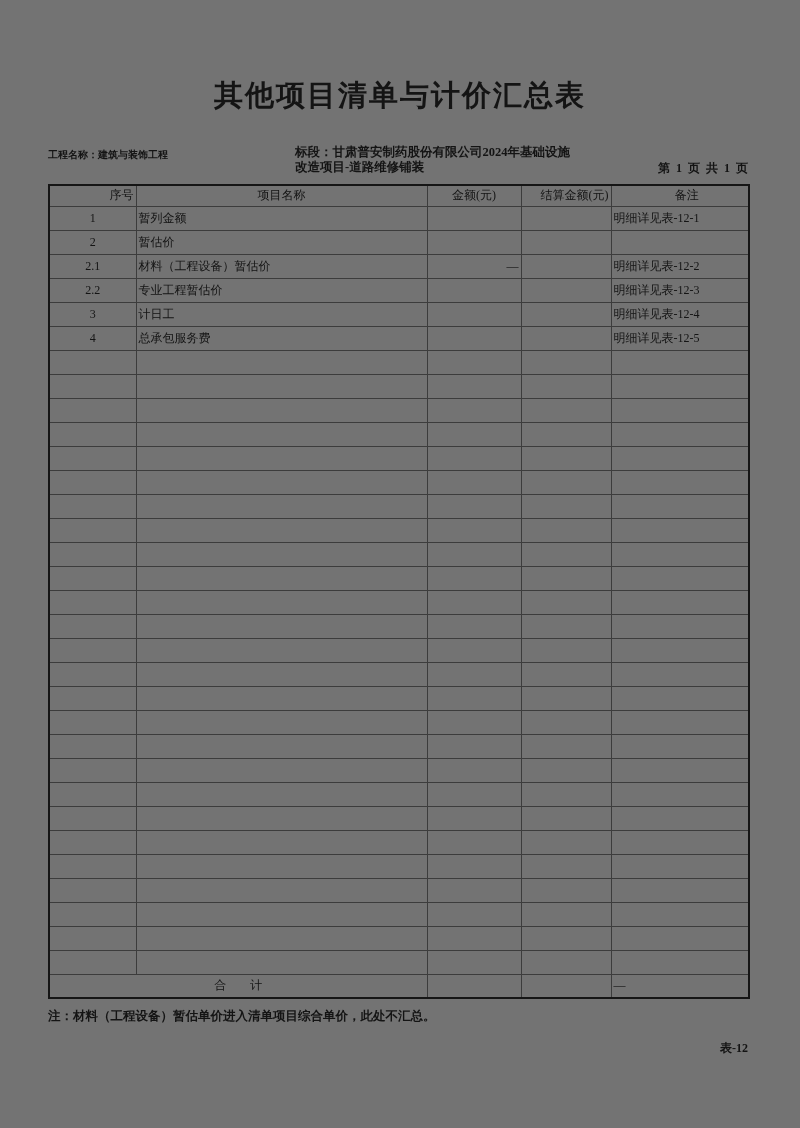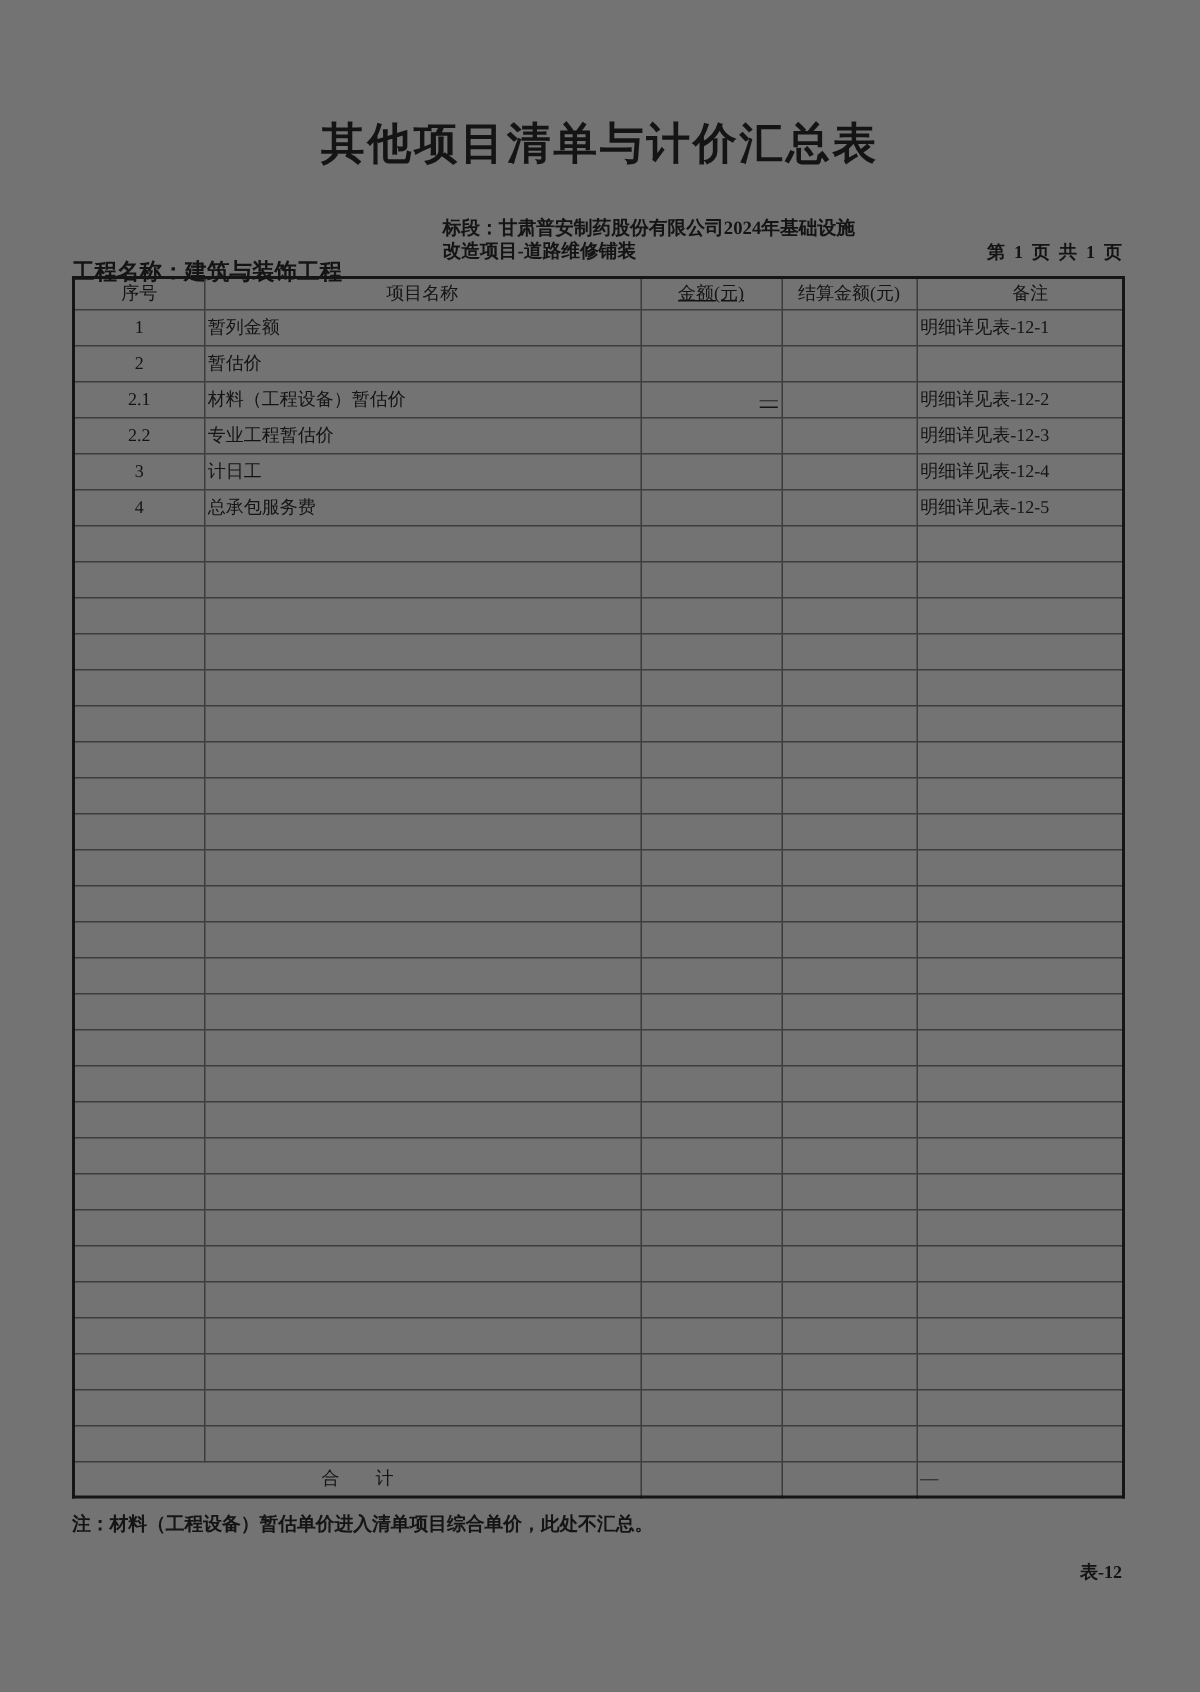--- a/index.html
+++ b/index.html
@@ -23,22 +23,22 @@
     width: 100%;
     margin: 0;
     text-align: center;
     font-size: 29px;
     font-weight: bold;
     letter-spacing: 2px;
   }
   .info-project {
     position: absolute;
     left: 48px;
-    top: 172px;
-    font-size: 15px;
+    top: 148px;
+    font-size: 10px;
     font-weight: bold;
   }
   .info-section {
     position: absolute;
     left: 295px;
     top: 145px;
     font-size: 12.5px;
     font-weight: bold;
     line-height: 14.5px;
   }
@@ -64,24 +64,24 @@
   .summary-table td {
     border: 1px solid #3c3c3c;
     padding: 0 2px;
     font-weight: normal;
     overflow: hidden;
     white-space: nowrap;
   }
   .summary-table thead tr { height: 21px; }
   .summary-table tbody tr { height: 24px; }
   .summary-table tfoot tr { height: 24px; padding-left: 17px; }
-  .summary-table th { text-align: center; }
+  .summary-table th { text-align: right; }
   .c-no     { text-align: center; }
   .c-name   { text-align: left;  padding-left: 5px; }
-  .c-amount { text-align: right; padding-right: 5px; text-decoration: underline; }
+  .c-amount { text-align: right; padding-right: 5px; }
   .c-settle { text-align: center; }
   .c-remark { text-align: left;  padding-left: 4px; }
   .c-total  { text-align: center; white-space: pre; }
   .note {
     position: absolute;
     left: 48px;
     top: 1008px;
     font-size: 12.5px;
     font-weight: bold;
   }

